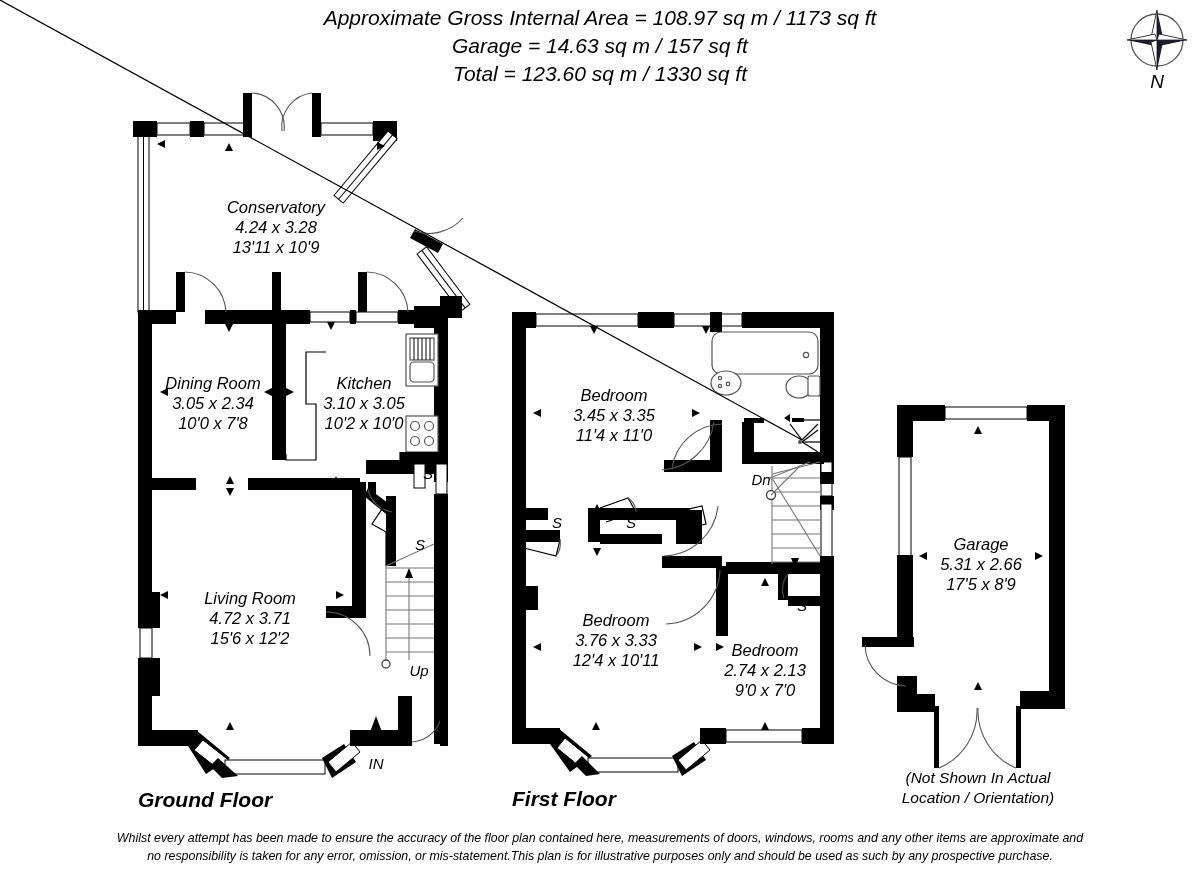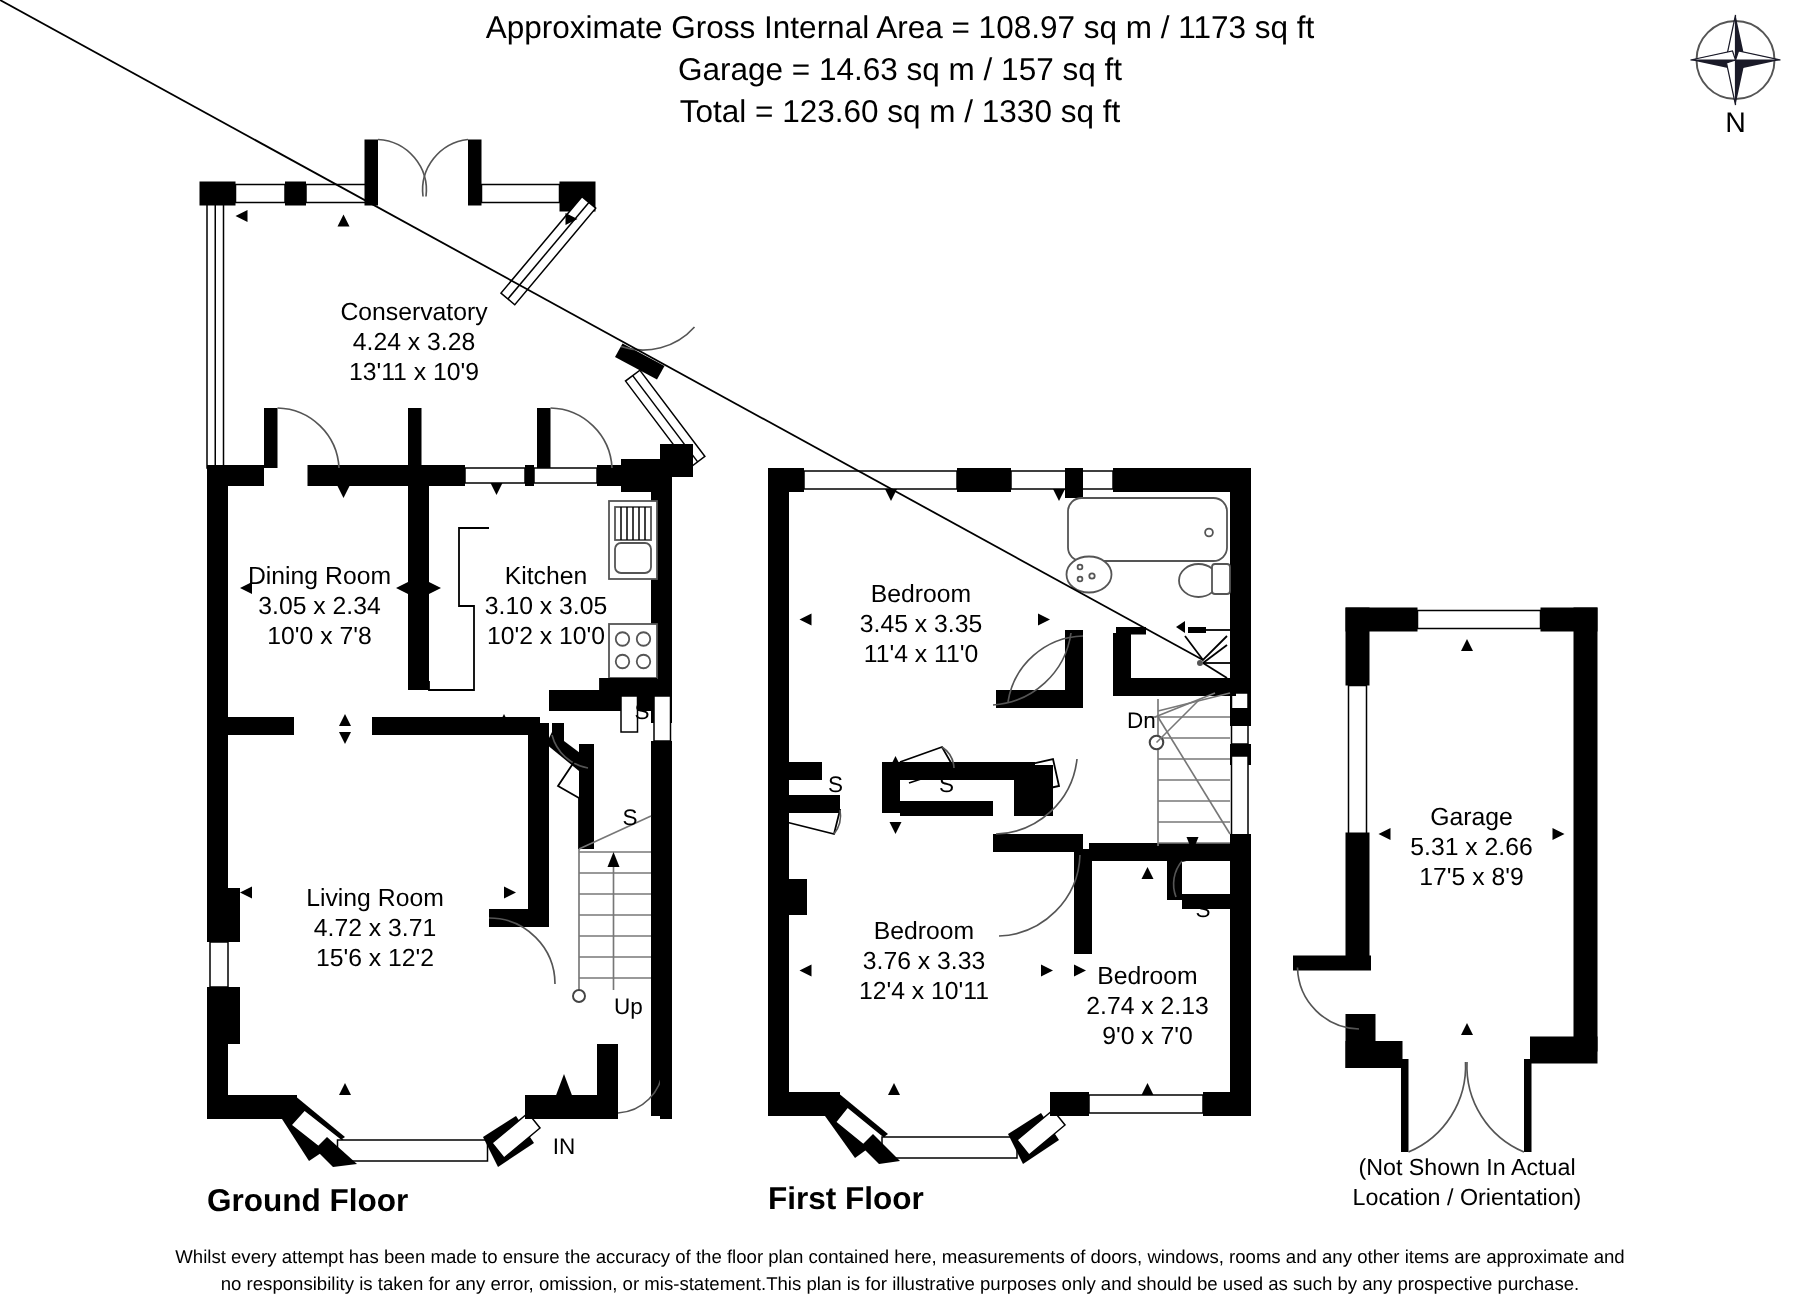--- a/index.html
+++ b/index.html
@@ -13,20 +13,21 @@
     font-family: "Liberation Sans", sans-serif;
     color: #000000;
     position: relative;
     overflow: hidden;
   }
   #plan-root {
     position: absolute;
     left: 0; top: 0;
     width: 1200px;
     height: 874px;
+    font-style: italic;
   }
   svg text { fill: #000; }
   .area-line { font-size: 21px; }
   .room-name { font-size: 16.5px; }
   .room-dim  { font-size: 16.5px; }
   .floor-title { font-size: 21px; font-weight: bold; }
   .small-label { font-size: 15px; }
   .compass-n { font-size: 19px; }
   .garage-note { font-size: 15.5px; }
   .disclaimer { font-size: 12.4px; }

